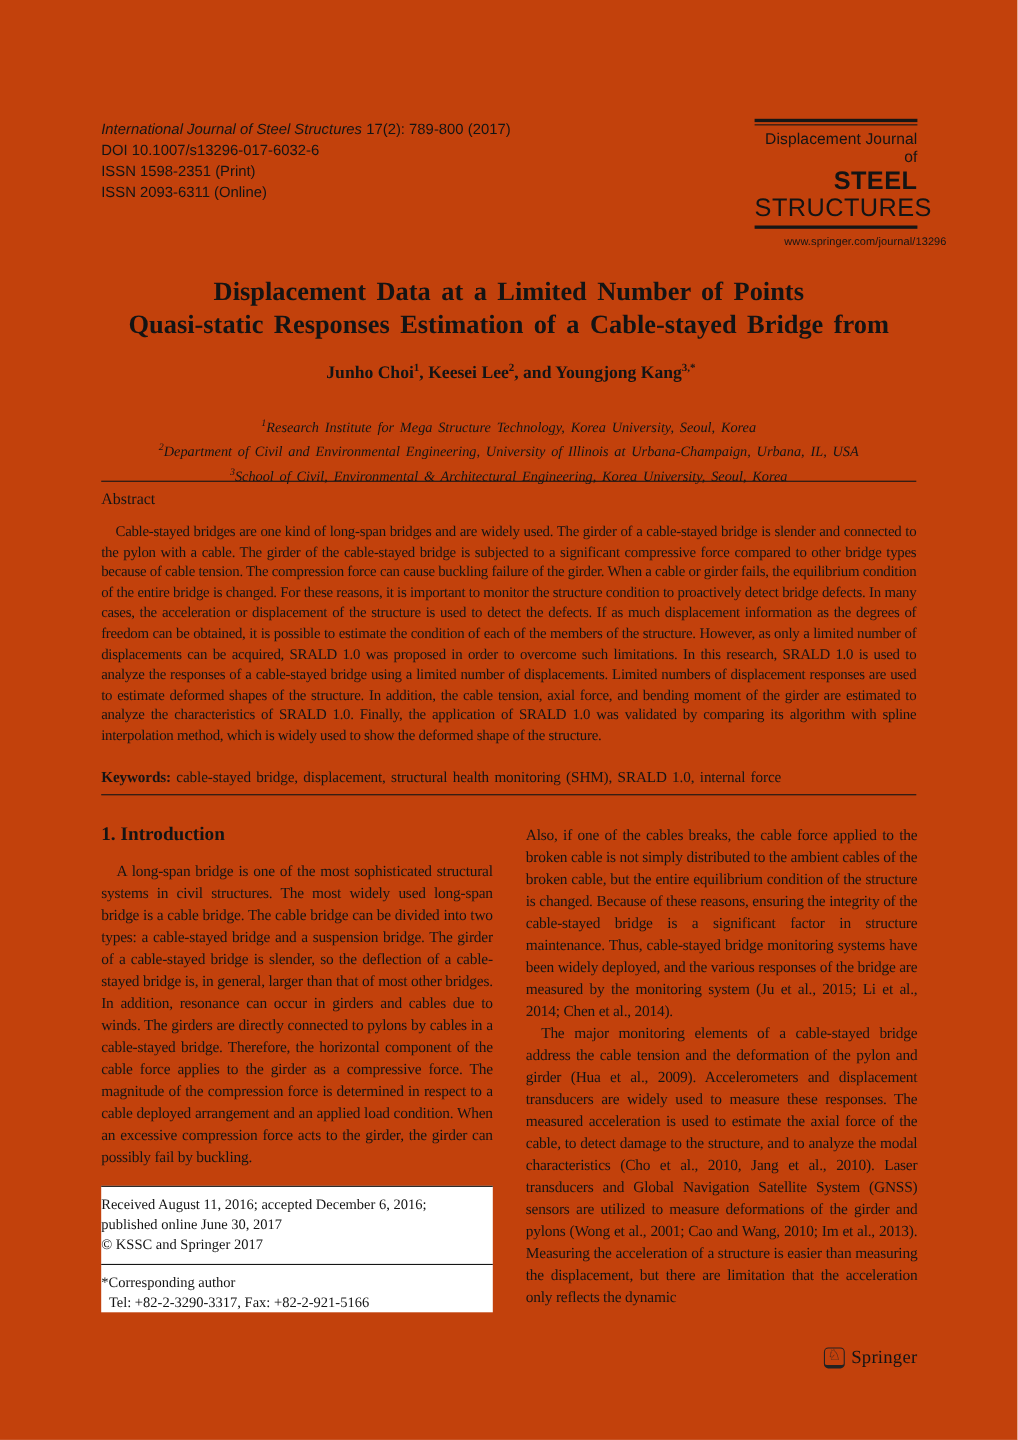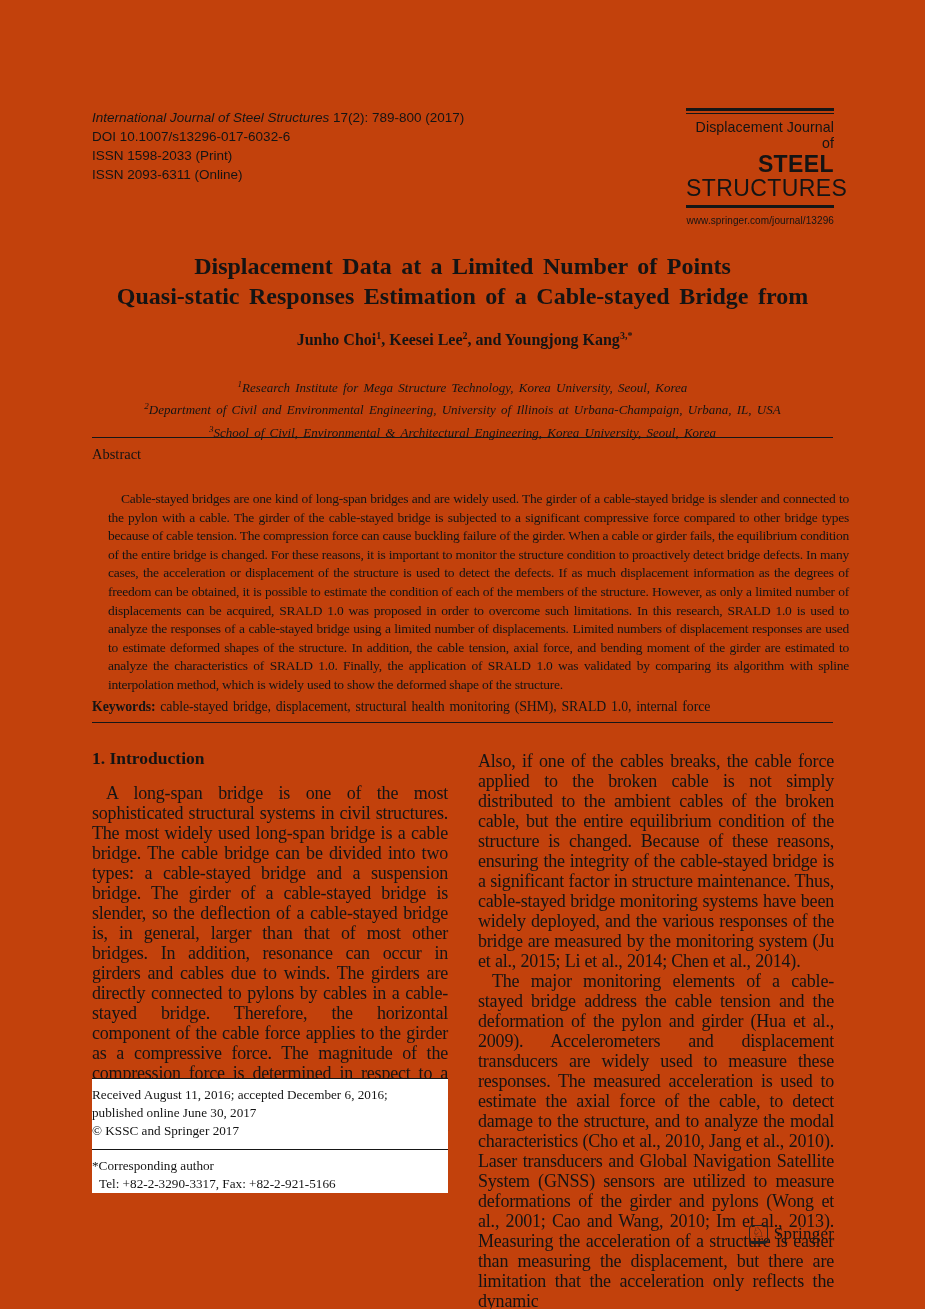--- a/index.html
+++ b/index.html
@@ -18,21 +18,21 @@
   
   .logo-box {
     position:absolute; left:686px; top:108px; width:148px;
     font-family:"Liberation Sans", sans-serif; text-align:right;
   }
   .logo-rule-top { height:2px; border-top:3px solid #161616; border-bottom:1px solid #161616; }
   .logo-journal { font-size:14.2px; margin-top:5px; letter-spacing:0.1px; }
   .logo-steel { font-size:23px; line-height:24px; font-weight:bold; letter-spacing:0.4px; margin-top:1px; }
   .logo-structures { font-size:23px; line-height:24px; font-weight:normal; letter-spacing:0.4px; }
   .logo-rule-bottom { border-top:3.5px solid #161616; margin-top:5px; }
-  .logo-url { font-size:10px; margin-top:7px; letter-spacing:0.1px; }
+  .logo-url { font-size:10px; margin-top:7px; letter-spacing:0.1px;margin-left:27px; }
 
   
   .title {
     position:absolute; left:0; right:0; top:251px; text-align:center;
     font-size:24px; font-weight:bold; line-height:30px; word-spacing:3.5px;
   }
   .authors {
     position:absolute; left:4px; right:0; top:330px; text-align:center;
     font-size:16px; font-weight:bold;
   }
@@ -46,30 +46,30 @@
   
   .rule { position:absolute; left:92px; width:741px; border-top:1.5px solid #161616; }
   .rule-abstract-top { top:437px; }
   .rule-abstract-bottom { top:722px; }
 
   
   .abstract-heading { position:absolute; left:92px; top:446px; font-size:14.5px; font-weight:normal; }
   .abstract-text {
     position:absolute; left:92px; width:741px; top:474px;
     font-size:13.5px; line-height:18.6px; letter-spacing:-0.25px;
-    text-align:justify; text-indent:13px; margin:16px;
+    text-align:justify; text-indent:13px; margin:0;
   }
   .keywords { position:absolute; left:92px; width:741px; top:699px; font-size:13.8px; letter-spacing:-0.1px; word-spacing:1.5px; }
 
   
   .col-left  { position:absolute; left:92px;  width:356px; top:748px; }
   .col-right { position:absolute; left:478px; width:356px; top:751px; }
   .section-heading { font-size:17.5px; font-weight:bold; margin:0 0 14px 0; }
   .body-par {
-    font-size:18px; line-height:20px; letter-spacing:-0.2px;
+    font-size:14px; line-height:20px; letter-spacing:-0.2px;
     text-align:justify; margin:0;
   }
   .indent { text-indent:14px; }
 
   
   .footnote {
     position:absolute; left:92px; width:356px; top:1078px;
     font-size:13.2px; line-height:18px; background:#ffffff;
   }
   .fn-rule { border-top:1.2px solid #161616; }
@@ -90,21 +90,21 @@
   }
 </style>
 </head>
 <body>
 
 <div class="page">
 
   <div class="header-left">
     <div><span class="journal-name">International Journal of Steel Structures</span><span> 17(2): 789-800 (2017)</span></div>
     <div>DOI 10.1007/s13296-017-6032-6</div>
-    <div>ISSN 1598-2033 (Print)</div>
+    <div>ISSN 1598-2351 (Print)</div>
     <div>ISSN 2093-6311 (Online)</div>
   </div>
 
   <div class="logo-box">
     <div class="logo-rule-top"></div>
     <div class="logo-journal">Displacement Journal of</div>
     <div class="logo-steel">STEEL</div>
     <div class="logo-structures">STRUCTURES</div>
     <div class="logo-rule-bottom"></div>
     <div class="logo-url">www.springer.com/journal/13296</div>

